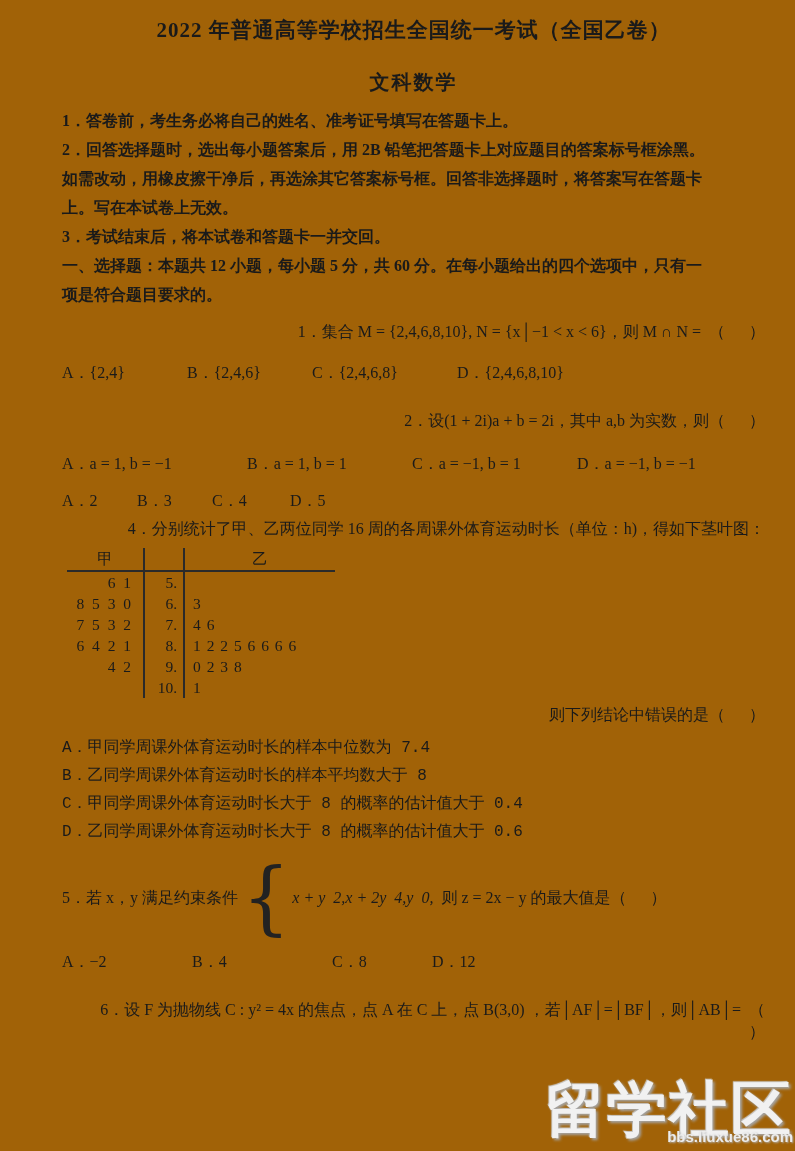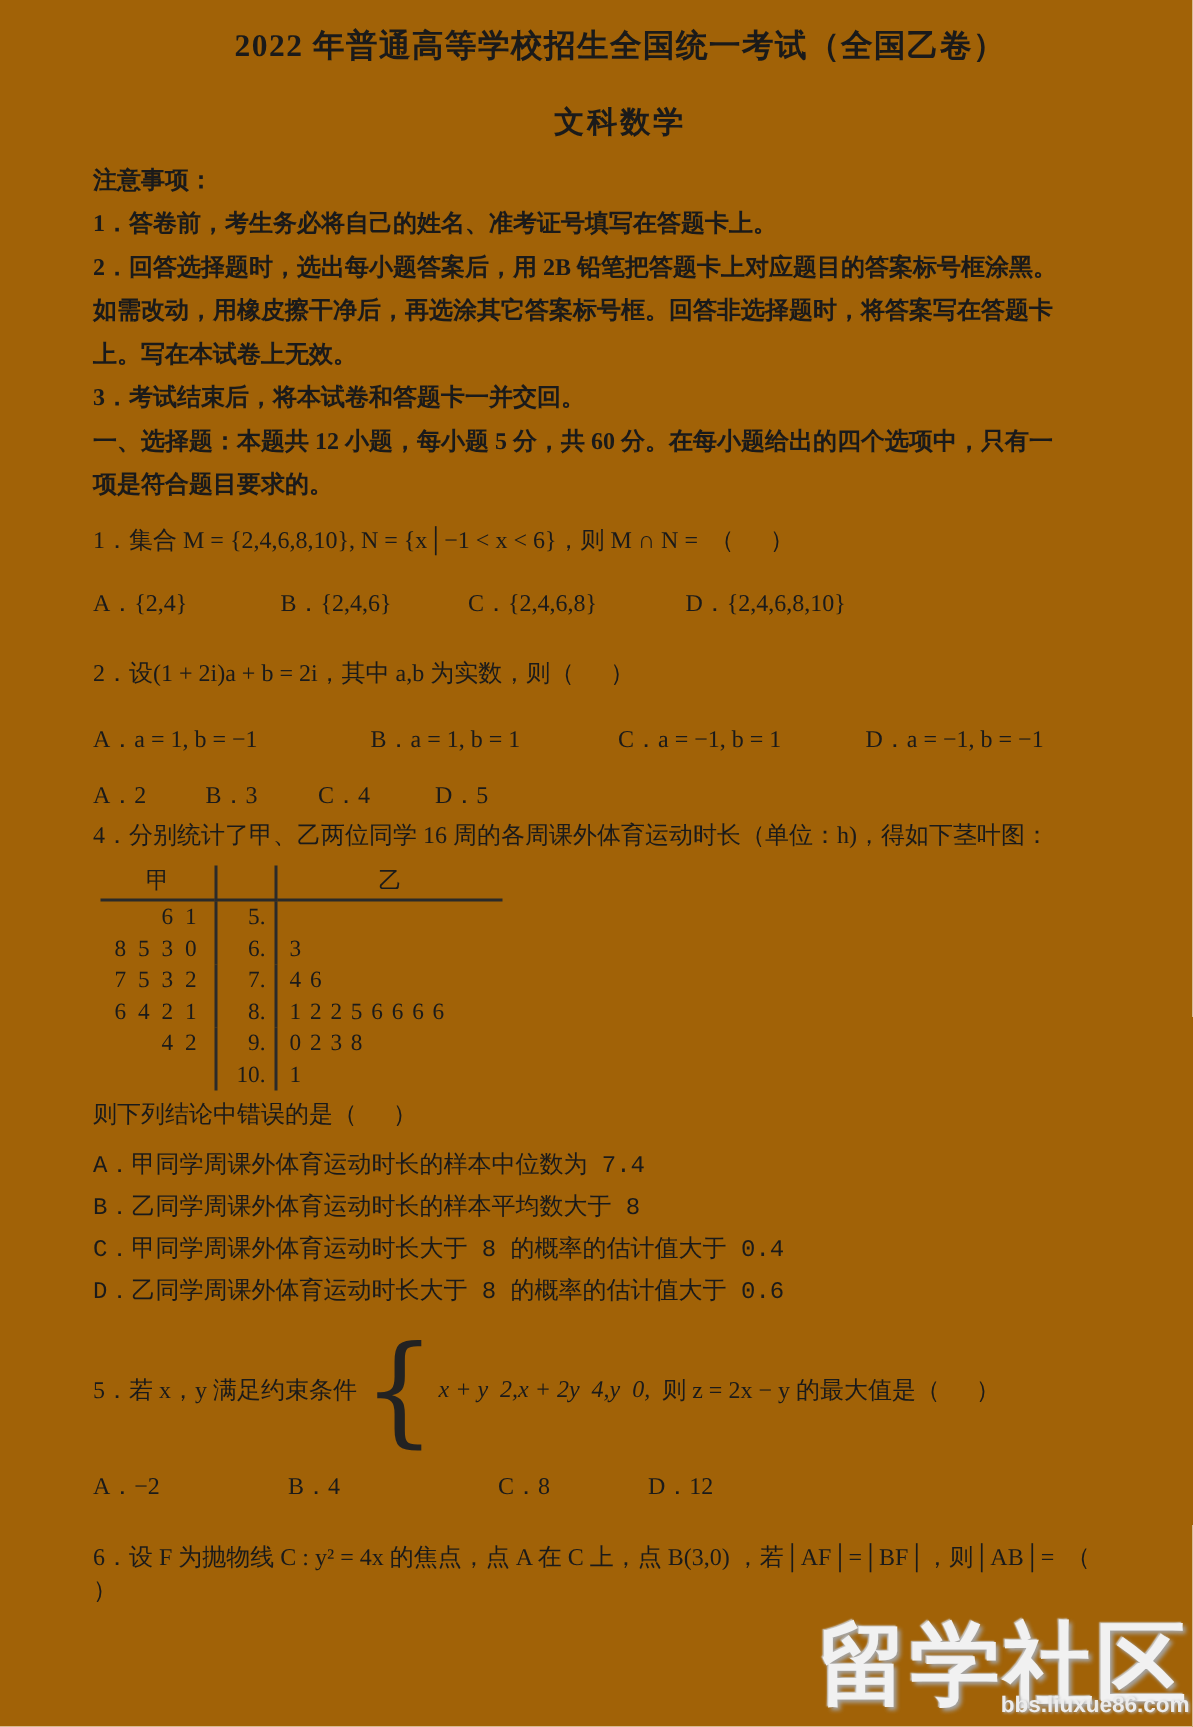--- a/index.html
+++ b/index.html
@@ -13,21 +13,21 @@
   .title {
     padding-top:16px; text-align:center; font-size:21px;
     font-weight:bold; line-height:28px; letter-spacing:1px;
   }
   .subtitle {
     margin-top:24px; text-align:center; font-size:20px;
     font-weight:bold; line-height:28px; letter-spacing:2px;
   }
   .content { padding:10px 30px 0 30px; font-size:16px; }
   .bold-line { font-weight:bold; line-height:29px; white-space:pre-wrap; }
-  .stem { line-height:22px; white-space:pre-wrap; }
+  .stem { line-height:22px; white-space:pre-wrap;text-align:right; }
   .q1 { margin-top:12px; }
   .opt-row { display:flex; margin-top:20px; }
   .opt { white-space:pre; }
   .row-q1 .opt:nth-child(1){ width:125px; }
   .row-q1 .opt:nth-child(2){ width:125px; }
   .row-q1 .opt:nth-child(3){ width:145px; }
   .row-q2 .opt:nth-child(1){ width:185px; }
   .row-q2 .opt:nth-child(2){ width:165px; }
   .row-q2 .opt:nth-child(3){ width:165px; }
   .row-q3 .opt:nth-child(1){ width:75px; }
@@ -83,21 +83,20 @@
 </head>
 <body>
 
 <div class="page">
 
   <div class="title">2022 年普通高等学校招生全国统一考试（全国乙卷）</div>
   <div class="subtitle">文科数学</div>
 
   <div class="content">
 
-    <p class="bold-line">注意事项：</p>
     <p class="bold-line">1．答卷前，考生务必将自己的姓名、准考证号填写在答题卡上。</p>
     <p class="bold-line">2．回答选择题时，选出每小题答案后，用 2B 铅笔把答题卡上对应题目的答案标号框涂黑。</p>
     <p class="bold-line">如需改动，用橡皮擦干净后，再选涂其它答案标号框。回答非选择题时，将答案写在答题卡</p>
     <p class="bold-line">上。写在本试卷上无效。</p>
     <p class="bold-line">3．考试结束后，将本试卷和答题卡一并交回。</p>
 
     <p class="bold-line">一、选择题：本题共 12 小题，每小题 5 分，共 60 分。在每小题给出的四个选项中，只有一</p>
     <p class="bold-line">项是符合题目要求的。</p>
 
     <p class="stem q1">1．集合 M = {2,4,6,8,10}, N = {x│−1 &lt; x &lt; 6}，则 M ∩ N =  （      ）</p>

